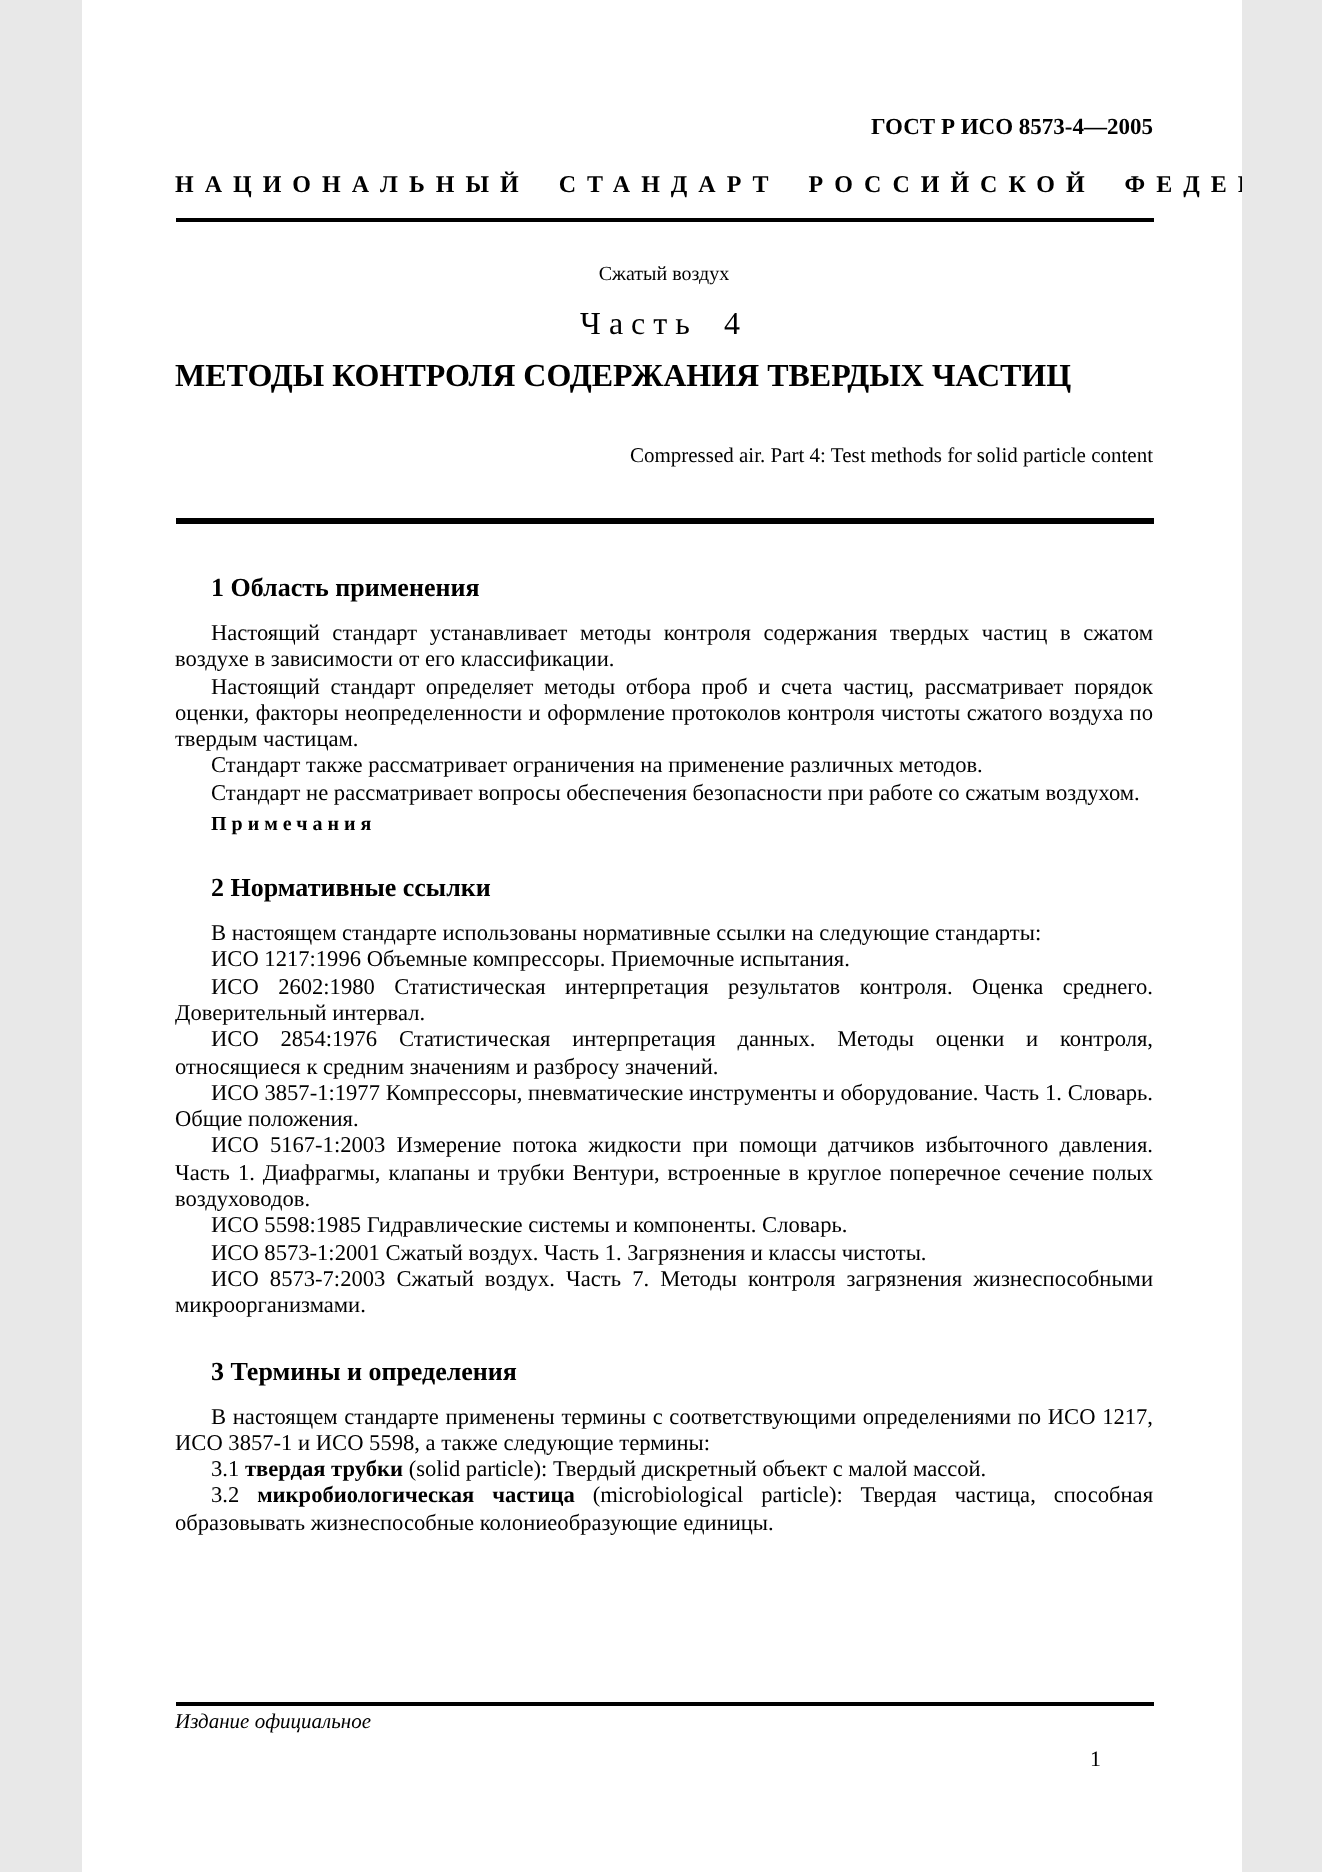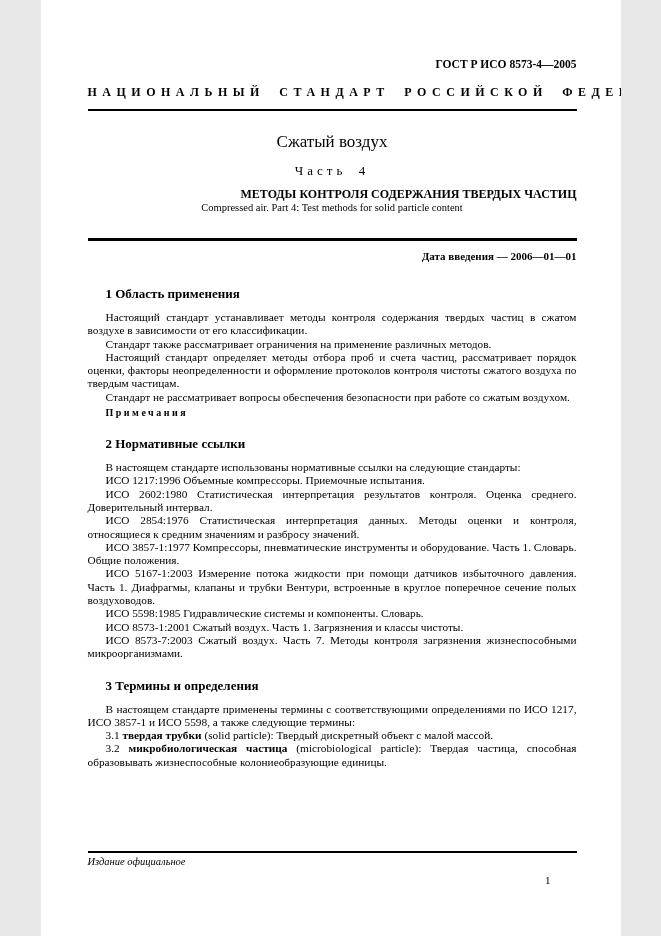--- a/index.html
+++ b/index.html
@@ -30,24 +30,24 @@
     margin-top: 15px;
     font-weight: bold;
     font-size: 12px;
     letter-spacing: 5.5px;
     word-spacing: 6px;
     white-space: nowrap;
   }
   .rule { border: 0; border-top: 2px solid #000; margin: 0; }
   .rule-thin  { margin-top: 9px; }
   .rule-thick { border-top-width: 3px; margin-top: 25px; }
-  .subject   { margin-top: 21px; text-align: center; font-size: 17px; }
-  .part      { margin-top: 11px; text-align: center; font-size: 13px; letter-spacing: 4px; word-spacing: 5px; }
-  .main-title{ margin-top: 8px;  text-align: right; font-size: 12px; font-weight: bold; }
-  .en-title  { text-align: center; font-size: 10.5px; }
+  .subject   { margin-top: 21px; text-align: center; font-size: 10px; }
+  .part      { margin-top: 11px; text-align: center; font-size: 16px; letter-spacing: 4px; word-spacing: 5px; }
+  .main-title{ margin-top: 8px;  text-align: left; font-size: 16px; font-weight: bold; }
+  .en-title  { margin-top: 25px; text-align: right; font-size: 10.5px; }
   .effective-date {
     margin-top: 9px;
     text-align: right;
     font-weight: bold;
     font-size: 11px;
   }
   .sec-heading {
     font-size: 13px;
     font-weight: bold;
     margin: 17px 0 9px 18px;
@@ -109,26 +109,25 @@
     <div class="doc-number">ГОСТ Р ИСО 8573-4—2005</div>
     <div class="banner">НАЦИОНАЛЬНЫЙ СТАНДАРТ РОССИЙСКОЙ ФЕДЕРАЦИИ</div>
     <div class="rule rule-thin"></div>
 
     <div class="subject">Сжатый воздух</div>
     <div class="part">Часть 4</div>
     <div class="main-title">МЕТОДЫ КОНТРОЛЯ СОДЕРЖАНИЯ ТВЕРДЫХ ЧАСТИЦ</div>
     <div class="en-title">Compressed air.  Part 4: Test methods for solid particle content</div>
     <div class="rule rule-thick"></div>
 
-    <div class="effective-date">Дата введения — 2006—01—01</div>
 
     <h2 class="sec-heading first">1 Область применения</h2>
     <p class="body">Настоящий стандарт устанавливает методы контроля содержания твердых частиц в сжатом воздухе в зависимости от его классификации.</p>
+    <p class="body">Настоящий стандарт определяет методы отбора проб и счета частиц, рассматривает порядок оценки, факторы неопределенности и оформление протоколов контроля чистоты сжатого воздуха по твердым частицам.</p>
     <p class="body">Стандарт также рассматривает ограничения на применение различных методов.</p>
-    <p class="body">Настоящий стандарт определяет методы отбора проб и счета частиц, рассматривает порядок оценки, факторы неопределенности и оформление протоколов контроля чистоты сжатого воздуха по твердым частицам.</p>
     <p class="body">Стандарт не рассматривает вопросы обеспечения безопасности при работе со сжатым воздухом.</p>
 
     <div class="notes">
       <div class="notes-label">Примечания</div>
     </div>
 
     <h2 class="sec-heading">2 Нормативные ссылки</h2>
     <p class="body">В настоящем стандарте использованы нормативные ссылки на следующие стандарты:</p>
     <p class="body">ИСО 1217:1996 Объемные компрессоры. Приемочные испытания.</p>
     <p class="body">ИСО 2602:1980 Статистическая интерпретация результатов контроля. Оценка среднего. Доверительный интервал.</p>

